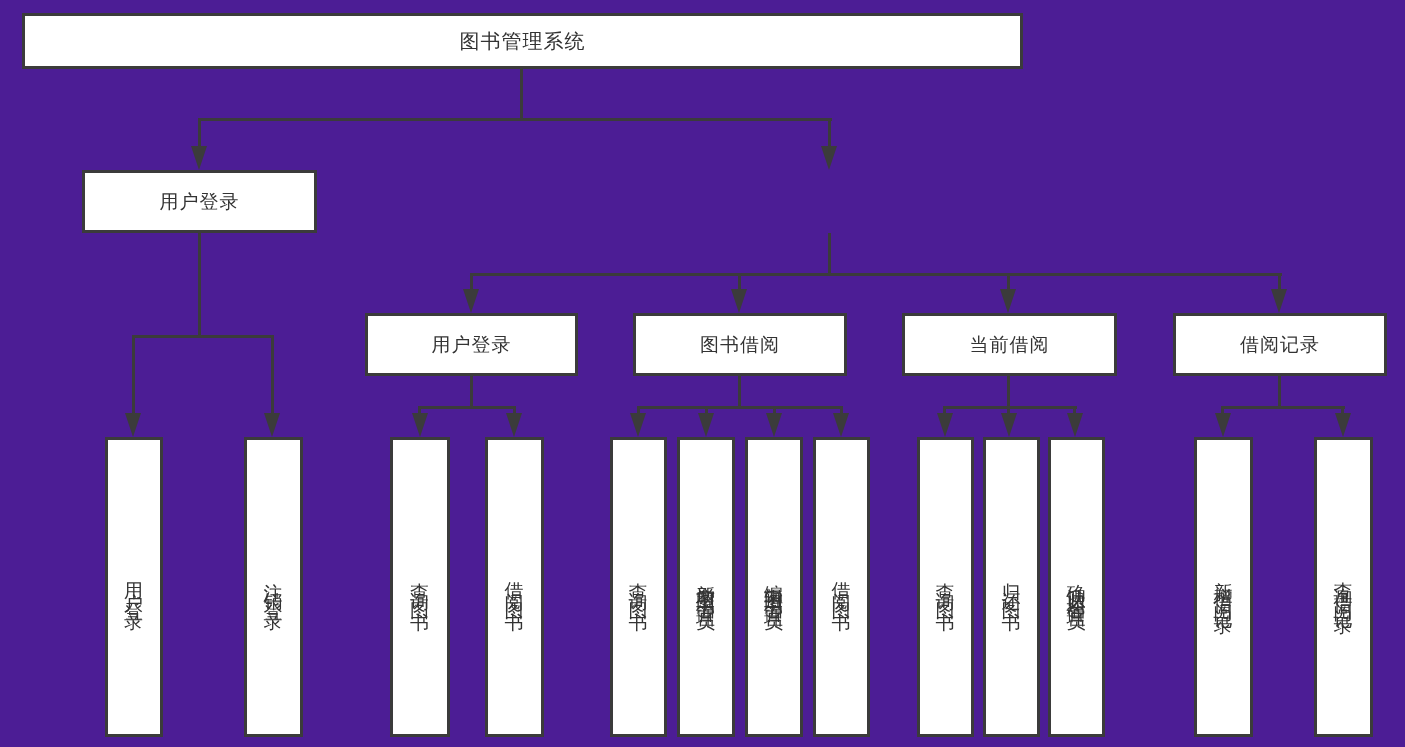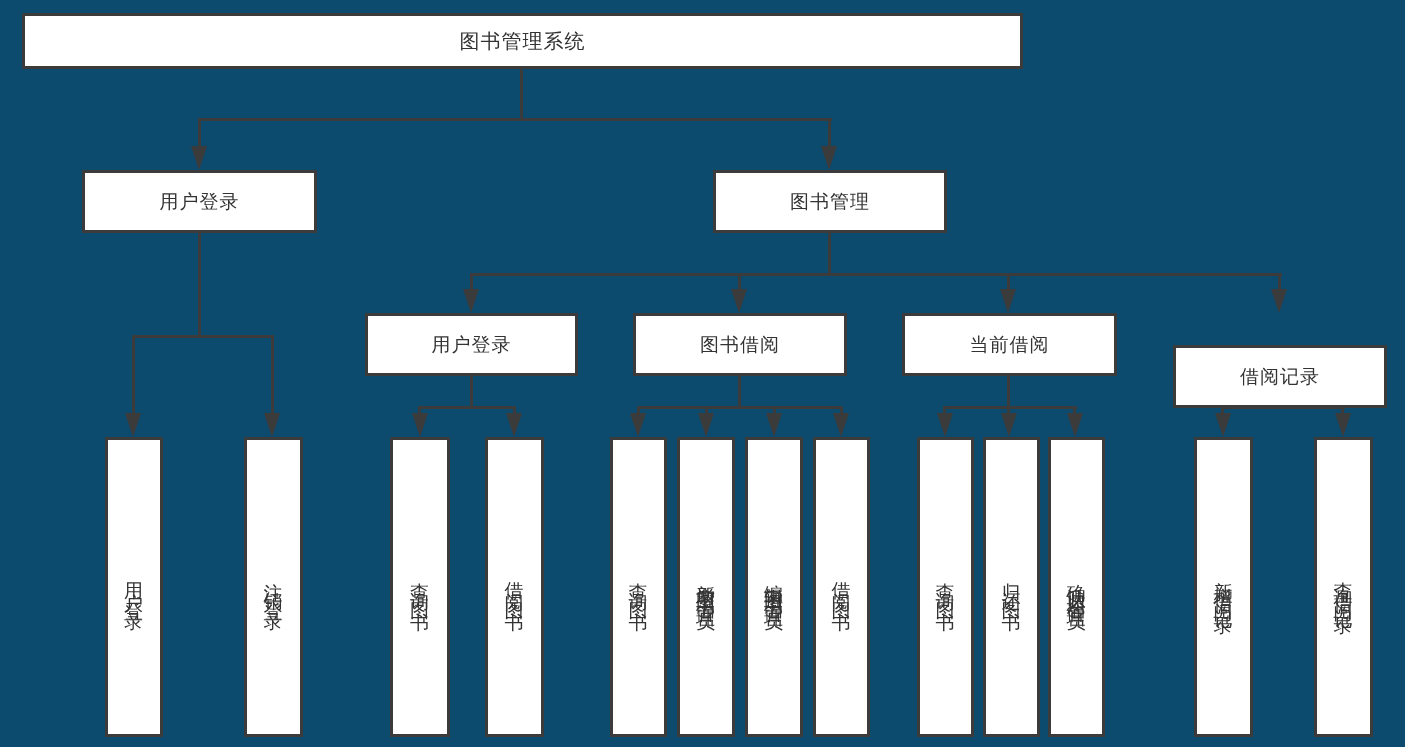--- a/index.html
+++ b/index.html
@@ -1,19 +1,19 @@
 <!DOCTYPE html>
 <html><head>
 <meta charset="utf-8">
 <style>
   html,body{margin:0;padding:0;background:#ffffff;}
   #stage{
     position:relative;
     width:1405px;height:747px;
-    background:#0c4a6e;
+    background:#4c1d95;
     font-family:"Liberation Sans","DejaVu Sans",sans-serif;
     overflow:hidden;
   }
   .box{
     position:absolute;
     box-sizing:border-box;
     border:3px solid #3b3b3b;
     background:#ffffff;
     display:flex;
     align-items:center;
@@ -64,23 +64,20 @@
   <div class="vline" style="left:520px;top:69px;height:49px;"></div>
   <div class="hline" style="left:198px;top:118px;width:634px;"></div>
   <div class="vline" style="left:198px;top:118px;height:32px;"></div>
   <div class="arrow" style="left:191px;top:146px;"></div>
   <div class="vline" style="left:828px;top:118px;height:32px;"></div>
   <div class="arrow" style="left:821px;top:146px;"></div>
 
   <div class="box hbox" style="left:82px;top:170px;width:235px;height:63px;">
     <span>用户登录</span>
   </div>
-  <div class="box hbox" style="left:713px;top:170px;width:234px;height:63px;">
-    <span>图书管理</span>
-  </div>
 
   <div class="vline" style="left:198px;top:233px;height:102px;"></div>
   <div class="hline" style="left:132px;top:335px;width:142px;"></div>
   <div class="vline" style="left:132px;top:335px;height:80px;"></div>
   <div class="arrow" style="left:125px;top:413px;"></div>
   <div class="vline" style="left:271px;top:335px;height:80px;"></div>
   <div class="arrow" style="left:264px;top:413px;"></div>
 
   <div class="vline" style="left:828px;top:233px;height:40px;"></div>
   <div class="hline" style="left:470px;top:273px;width:812px;"></div>
@@ -95,21 +92,21 @@
 
   <div class="box hbox" style="left:365px;top:313px;width:213px;height:63px;">
     <span>用户登录</span>
   </div>
   <div class="box hbox" style="left:902px;top:313px;width:215px;height:63px;">
     <span>当前借阅</span>
   </div>
   <div class="box hbox" style="left:633px;top:313px;width:214px;height:63px;">
     <span>图书借阅</span>
   </div>
-  <div class="box hbox" style="left:1173px;top:313px;width:214px;height:63px;margin-top:32px;">
+  <div class="box hbox" style="left:1173px;top:313px;width:214px;height:63px;">
     <span>借阅记录</span>
   </div>
 
   <div class="vline" style="left:470px;top:376px;height:30px;"></div>
   <div class="hline" style="left:418px;top:406px;width:98px;"></div>
   <div class="vline" style="left:418px;top:406px;height:10px;"></div>
   <div class="arrow" style="left:412px;top:413px;"></div>
   <div class="vline" style="left:513px;top:406px;height:10px;"></div>
   <div class="arrow" style="left:506px;top:413px;"></div>
 

